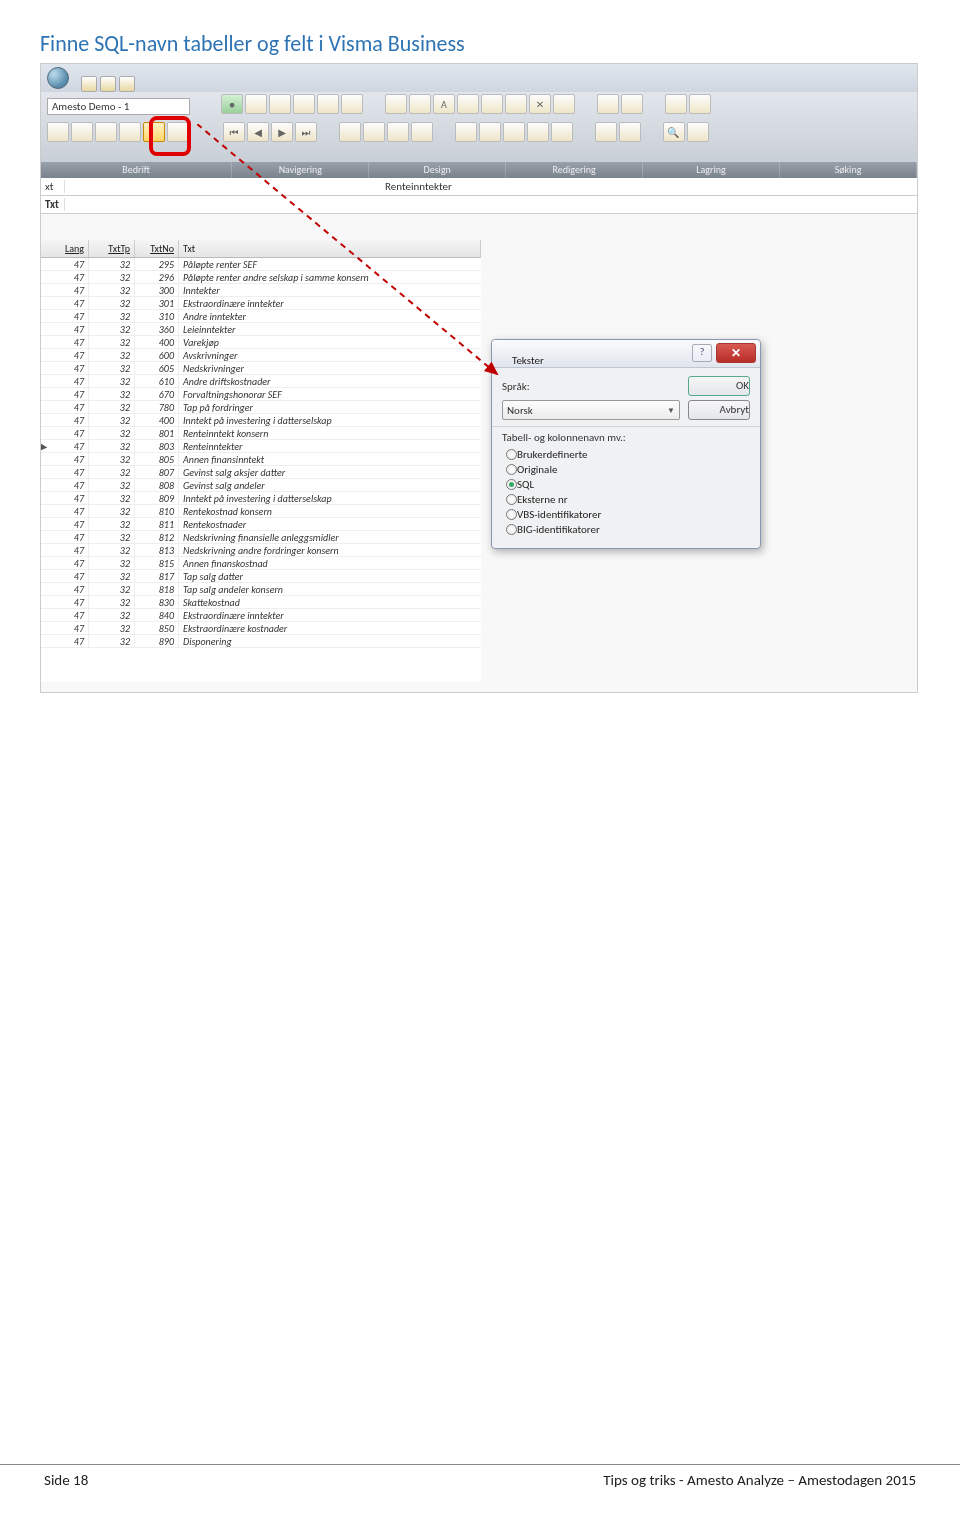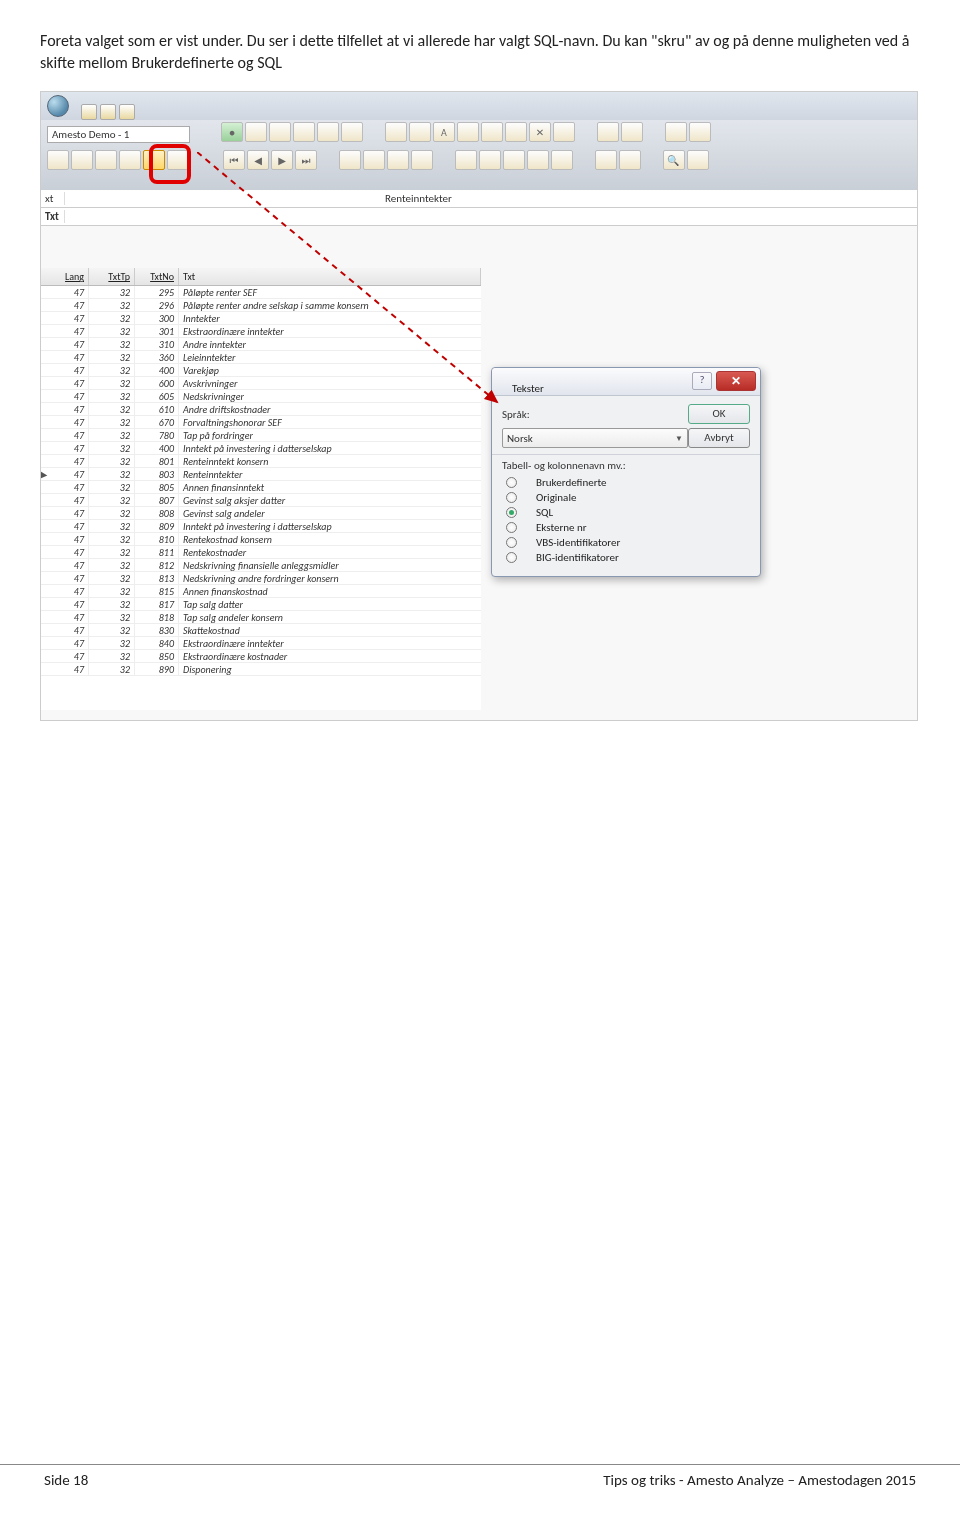--- a/index.html
+++ b/index.html
@@ -195,28 +195,28 @@
   }
   .dlg-row{display:flex;align-items:center;margin-bottom:4px;}
   .dlg-label{width:60px;color:#333;}
   .dlg-combo{
     flex:1;height:20px;border:1px solid #999;background:linear-gradient(#fcfcfc,#ececec);
     font-size:11px;padding:1px 4px;display:flex;align-items:center;justify-content:space-between;
     border-radius:2px;
   }
   .dlg-combo .arrow{font-size:8px;color:#555}
   .dlg-btn{
-    width:62px;height:20px;margin-left:0;border:1px solid #888;border-radius:3px;
+    width:62px;height:20px;margin-left:8px;border:1px solid #888;border-radius:3px;
     background:linear-gradient(#f6f6f8,#e4e6ea);
-    text-align:center;font-size:11px;line-height:18px;
+    text-align:right;font-size:11px;line-height:18px;
   }
   .dlg-btn.ok{border-color:#5a8;}
   .dlg-sep{border-top:1px solid #cfd2d8;margin:6px -10px 4px -10px;}
   .dlg-group-label{color:#333;margin:4px 0 4px 0;}
-  .radio-item{display:flex;align-items:center;gap:19px;margin:2px 0 2px 4px;color:#222;}
+  .radio-item{display:flex;align-items:center;gap:0;margin:2px 0 2px 4px;color:#222;}
   .radio {
     width:11px;height:11px;border:1px solid #777;border-radius:50%;
     background:radial-gradient(#fff,#e8e8e8);
     display:inline-block;position:relative;
   }
   .radio.selected::after{
     content:"";position:absolute;left:2px;top:2px;width:5px;height:5px;
     border-radius:50%;background:#3a6;
   }
 
@@ -235,21 +235,21 @@
     border-top:1px solid #888;
     display:flex; justify-content:space-between;
     font-size:15px; padding:6px 44px 0 44px;
     color:#222;
   }
 </style>
 </head>
 <body>
 
 <div class="page">
-  <div class="body-text">Foreta valget som er vist under. Du ser i dette tilfellet at vi allerede har valgt SQL-navn. Du kan "skru" av og på denne muligheten ved å skifte mellom Brukerdefinerte og SQL</div>
+  <div class="heading">Finne SQL-navn tabeller og felt i Visma Business</div>
 
   <div class="screenshot-wrap">
 
     <div class="ribbon-top">
       <div class="orb">
           <div class="orb-circle"></div>
         </div>
       <div class="qat">
         <span class="qat-btn"></span>
         <span class="qat-btn"></span>
@@ -309,20 +309,28 @@
         <span style="width:18px"></span>
         <span class="tbtn"></span>
         <span class="tbtn"></span>
         <span style="width:18px"></span>
         <span class="tbtn">🔍</span>
         <span class="tbtn"></span>
       </div>
       <div class="red-highlight"></div>
     </div>
 
+    <div class="group-labels" id="group-labels">
+        <div class="glabel">Bedrift</div>
+        <div class="glabel">Navigering</div>
+        <div class="glabel">Design</div>
+        <div class="glabel">Redigering</div>
+        <div class="glabel">Lagring</div>
+        <div class="glabel">Søking</div>
+      </div>
 
     <div class="field-row">
       <span class="field-label">xt</span>
       <span class="field-val">Renteinntekter</span>
     </div>
     <div class="field-row">
       <span class="field-label" style="font-weight:bold">Txt</span>
     </div>
 
     <div class="grid-area">

